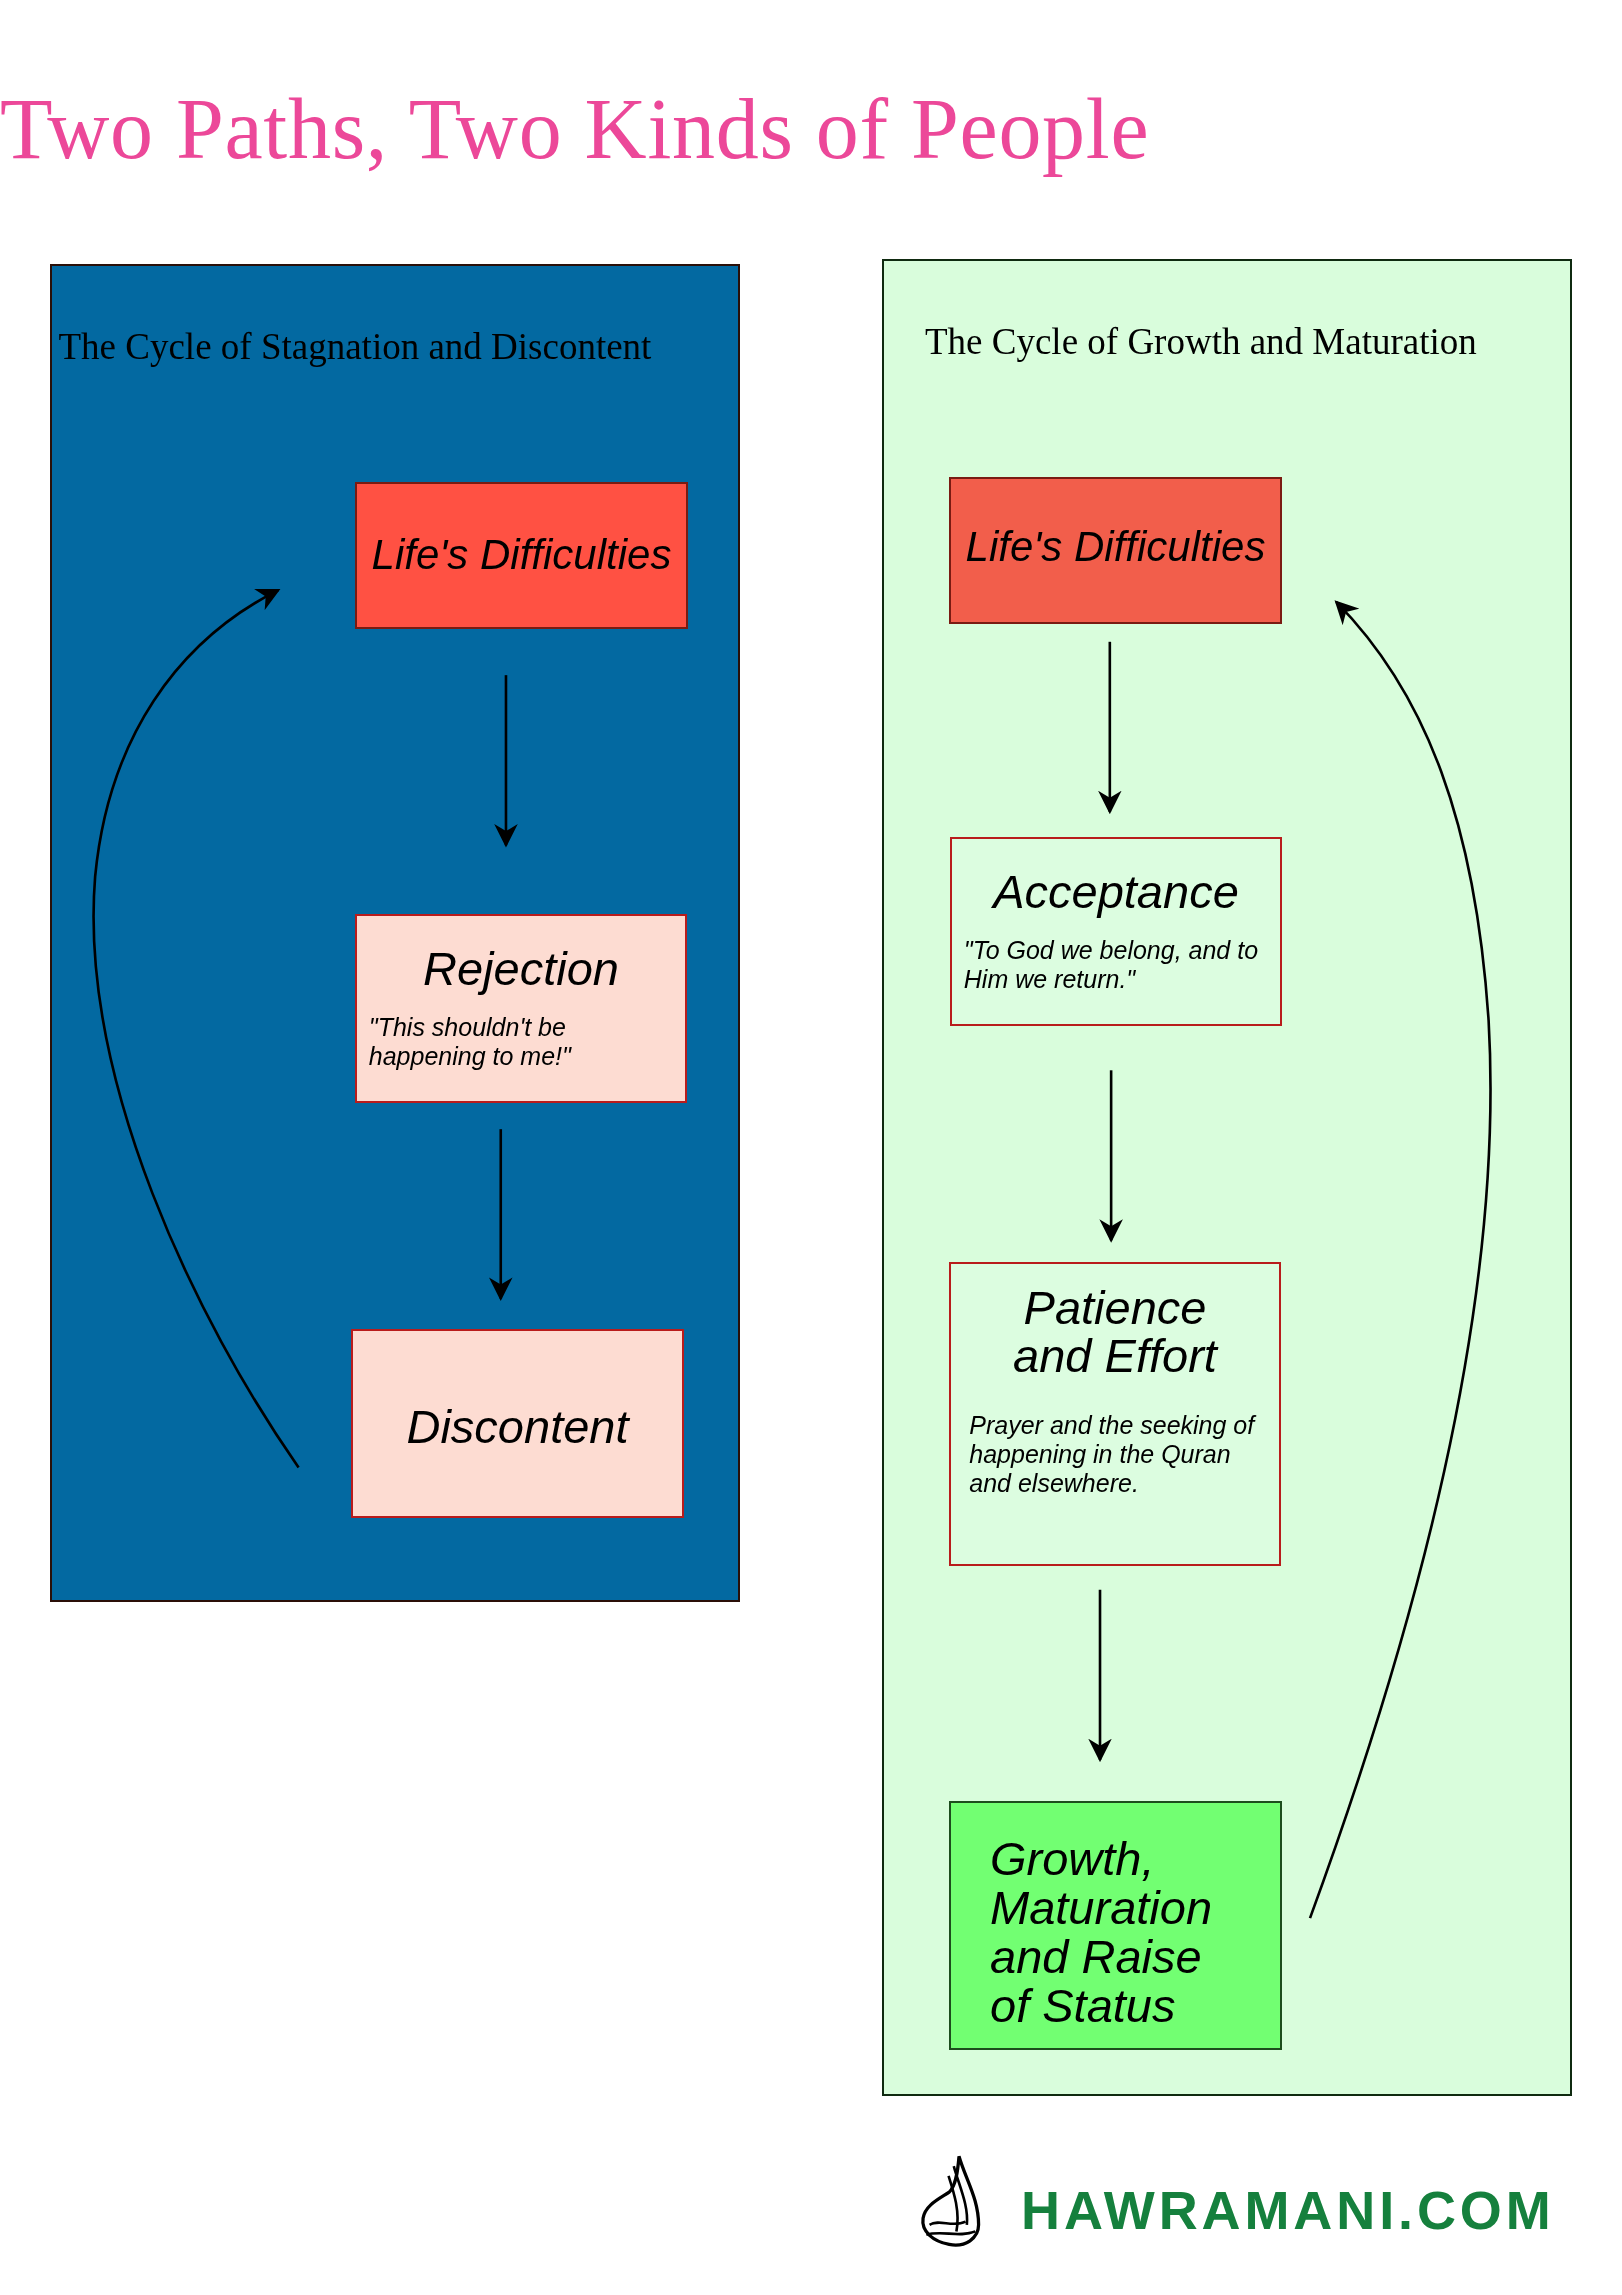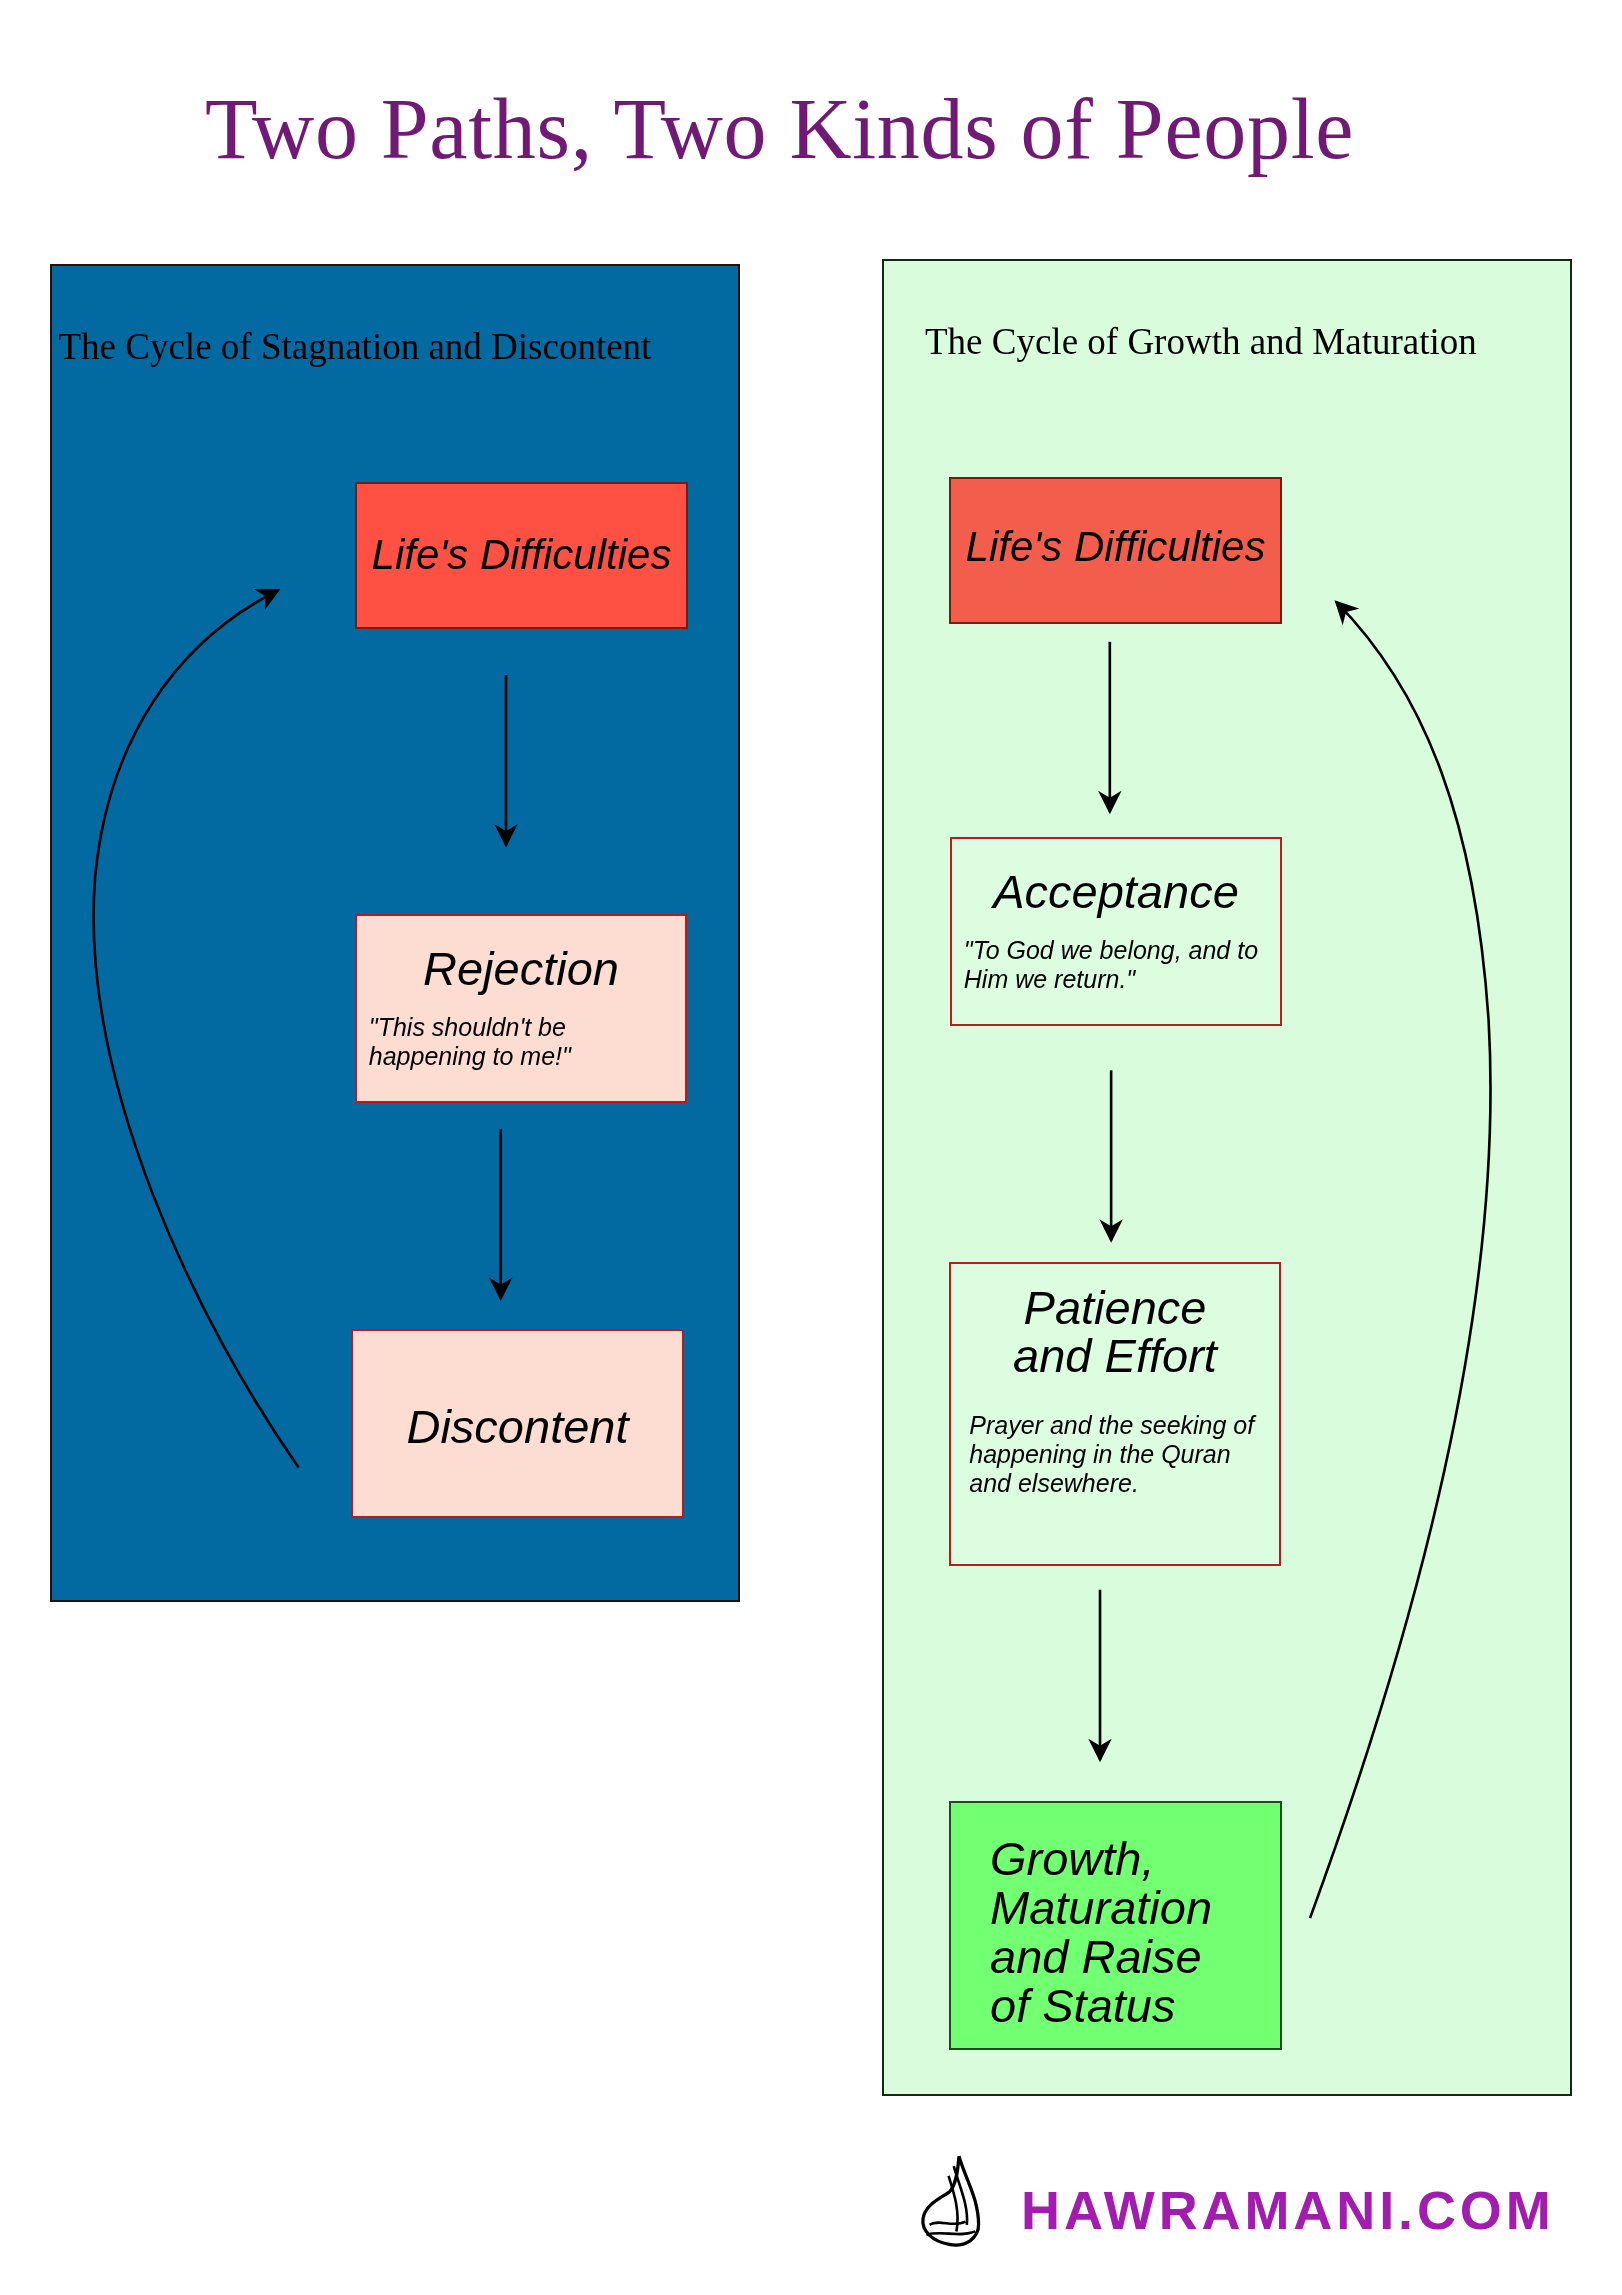--- a/index.html
+++ b/index.html
@@ -1,19 +1,19 @@
 <!DOCTYPE html>
 <html style="font-size:10.5px"><head>
 <meta charset="utf-8">
 <style>
   html, body { margin:0; padding:0; background:#ffffff; }
   body { width:1623px; height:2295px; position:relative; overflow:hidden; }
   .title {
-    position:absolute; left:0; top:79px; width:1559px; text-align:center;
-    font-family:"Liberation Serif", "DejaVu Serif", serif; font-size:86px; color:#701a75;
+    position:absolute; left:0; top:79px; width:1559px; text-align:left;
+    font-family:"Liberation Serif", "DejaVu Serif", serif; font-size:86px; color:#ec4899;
     letter-spacing:0.7px;
   }
   .panel { position:absolute; border:2.6px solid #1a1a1a; box-sizing:border-box; }
   .panel.left { left:50px; top:264px; width:690px; height:1338px; background:#0369a1; border-color:#2a0f08;text-decoration:underline; }
   .panel.right { left:882px; top:259px; width:690px; height:1837px; background:#d9fddc; border-color:#0f2a10; }
   .panel-title {
     position:absolute; font-family:"Liberation Serif", "DejaVu Serif", serif;
     font-size:37px; color:#000; white-space:nowrap;
   }
   .box { position:absolute; box-sizing:border-box; border:2px solid #b91c1c;
@@ -22,21 +22,21 @@
   .box .sub { position:absolute; font-size:25px; line-height:29px; }
   .diff { background:#ff5143; border-color:#7a1b12; }
   .diff2 { background:#f25e4b; border-color:#7a1b12; }
   .pale-red { background:#fddcd2;padding-left:21px; }
   .pale-green { background:#dcfde0; }
   .bright-green { background:#72ff72; border-color:#1d4d1d; }
   svg.arrows { position:absolute; left:0; top:0; width:1623px; height:2295px; pointer-events:none; }
   .logo { position:absolute; left:913px; top:2153px; width:654px; height:98px; }
   .logo-text {
     position:absolute; left:108px; top:26px; font-family:"Liberation Sans", "DejaVu Sans", sans-serif;
-    font-weight:bold; font-size:54px; letter-spacing:3.9px; color:#a21caf; white-space:nowrap;
+    font-weight:bold; font-size:54px; letter-spacing:3.9px; color:#15803d; white-space:nowrap;
   }
 </style>
 </head>
 <body>
 
 <div class="title">Two Paths, Two Kinds of People</div>
 
 <div class="panel left">
   <div class="panel-title" style="left:6.5px; top:59px;">The Cycle of Stagnation and Discontent</div>
 </div>

